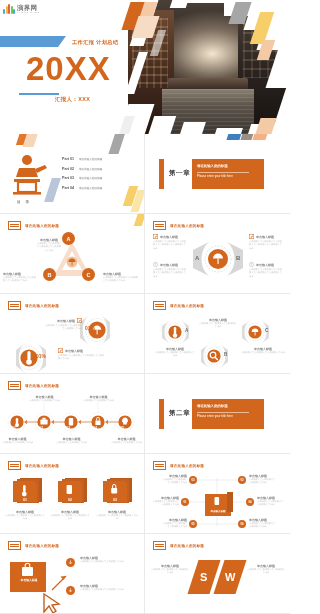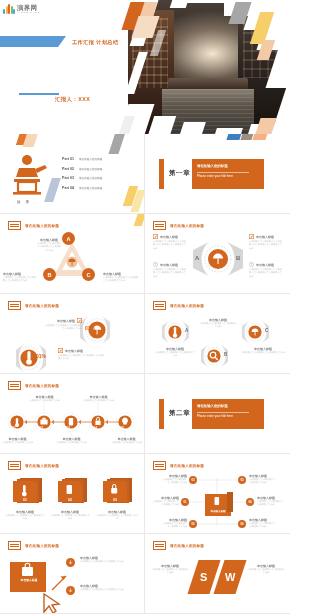--- a/index.html
+++ b/index.html
@@ -122,20 +122,21 @@
     <div class="sq sk" style="left:140px;top:2px;width:13px;height:28px;background:#f4c9a6;"></div>
     <div class="sq sk" style="left:135px;top:16px;width:21px;height:22px;background:#f7dcc4;"></div>
     <div class="sq sk" style="left:232px;top:2px;width:16px;height:22px;background:#a6a6a6;"></div>
     <div class="sq sk" style="left:255px;top:12px;width:14px;height:32px;background:#f7cf6a;"></div>
     <div class="sq sk" style="left:260px;top:40px;width:12px;height:20px;background:#f4c9a6;"></div>
     <div class="sq sk" style="left:258px;top:118px;width:16px;height:16px;background:#f4c9a6;"></div>
     <div class="sq sk" style="left:122px;top:116px;width:10px;height:18px;background:#efefef;"></div>
 
     <div class="hero-blue"></div>
     <div class="hero-kicker">工作汇报 计划总结</div>
+    <div class="hero-title">20XX</div>
     <div class="hero-rule"></div>
     <div class="hero-sub">汇报人：XXX</div>
 
     <div class="logo">
       <div class="logo-mark">
         <span style="left:0;height:5px;background:#3aa0dd;"></span>
         <span style="left:2.5px;height:8px;background:#f2b134;"></span>
         <span style="left:5px;height:10px;background:#e0562a;"></span>
         <span style="left:7.5px;height:8px;background:#6cbe45;"></span>
         <span style="left:10px;height:5px;background:#3aa0dd;"></span>

